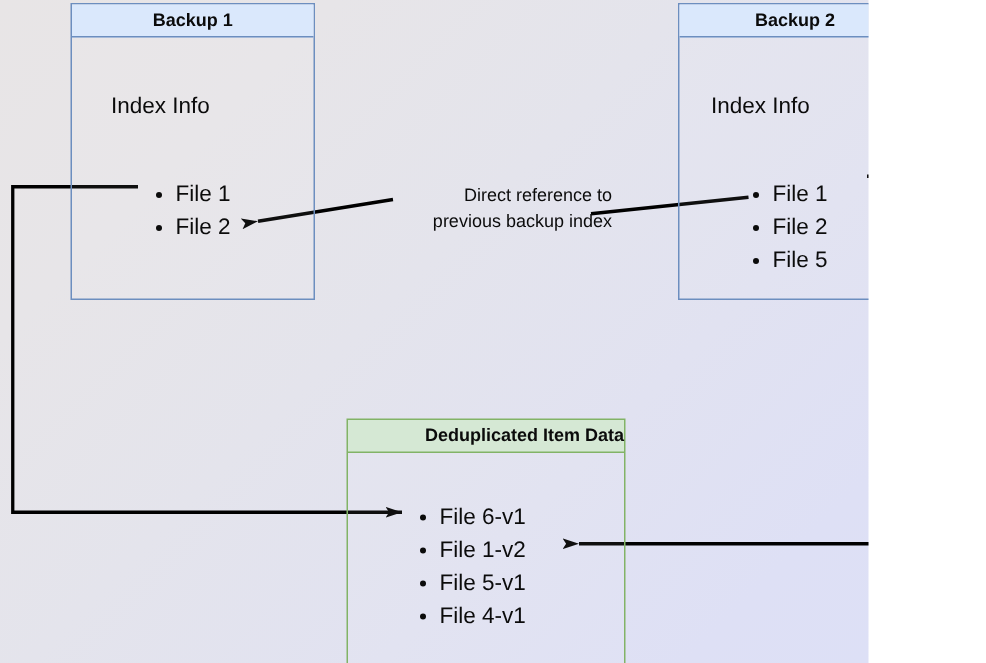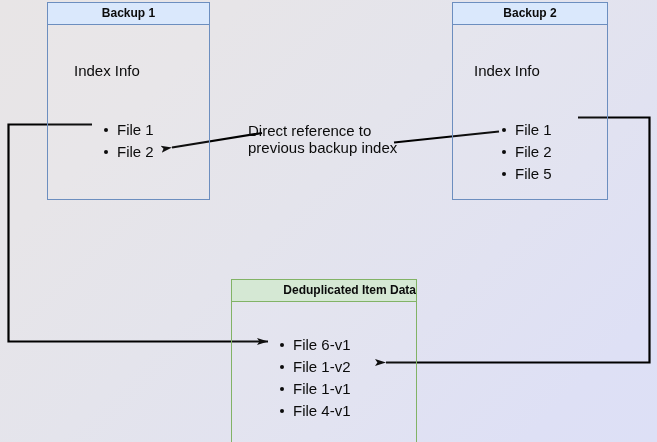--- a/index.html
+++ b/index.html
@@ -8,21 +8,21 @@
   }
   body {
     width: 657px;
     height: 442px;
     overflow: hidden;
     font-family: "Liberation Sans", sans-serif;
     background: #ffffff;
   }
   #canvas {
     position: relative;
-    width: 657px;
+    width: 579px;
     height: 442px;
     overflow: hidden;
     background:
       linear-gradient(135deg,
         #e8e5e6 0%,
         #e7e5e8 22%,
         #e4e4ec 45%,
         #e1e2f1 68%,
         #dee0f5 88%,
         #dde0f6 100%);
@@ -109,24 +109,24 @@
     left: 1px;
     top: 9px;
     width: 4px;
     height: 4px;
     border-radius: 50%;
     background: #0b0b0b;
   }
 
   .edge-label {
     position: absolute;
-    font-size: 15px;
+    font-size: 12px;
     line-height: 17px;
     color: #0b0b0b;
-    text-align: left;
+    text-align: right;
     white-space: nowrap;
   }
 </style>
 </head>
 <body>
 
 <div id="canvas">
 
   <svg id="wires" viewBox="0 0 657 442" width="657" height="442">
     <defs>
@@ -169,21 +169,21 @@
       </ul>
     </div>
   </div>
 
   <div class="node green" style="left:231px; top:279px; width:186px; height:166px;">
     <div class="node-header">Deduplicated Item Data</div>
     <div class="node-body" style="height:143px;">
       <ul class="bullet-list" style="left:43px; top:28px;">
         <li>File 6-v1</li>
         <li>File 1-v2</li>
-        <li>File 1-v1</li>
+        <li>File 5-v1</li>
         <li>File 4-v1</li>
       </ul>
     </div>
   </div>
 
   <div class="edge-label" style="left:248px; top:122px; width:160px;">
     <div>Direct reference to</div>
     <div>previous backup index</div>
   </div>
 

